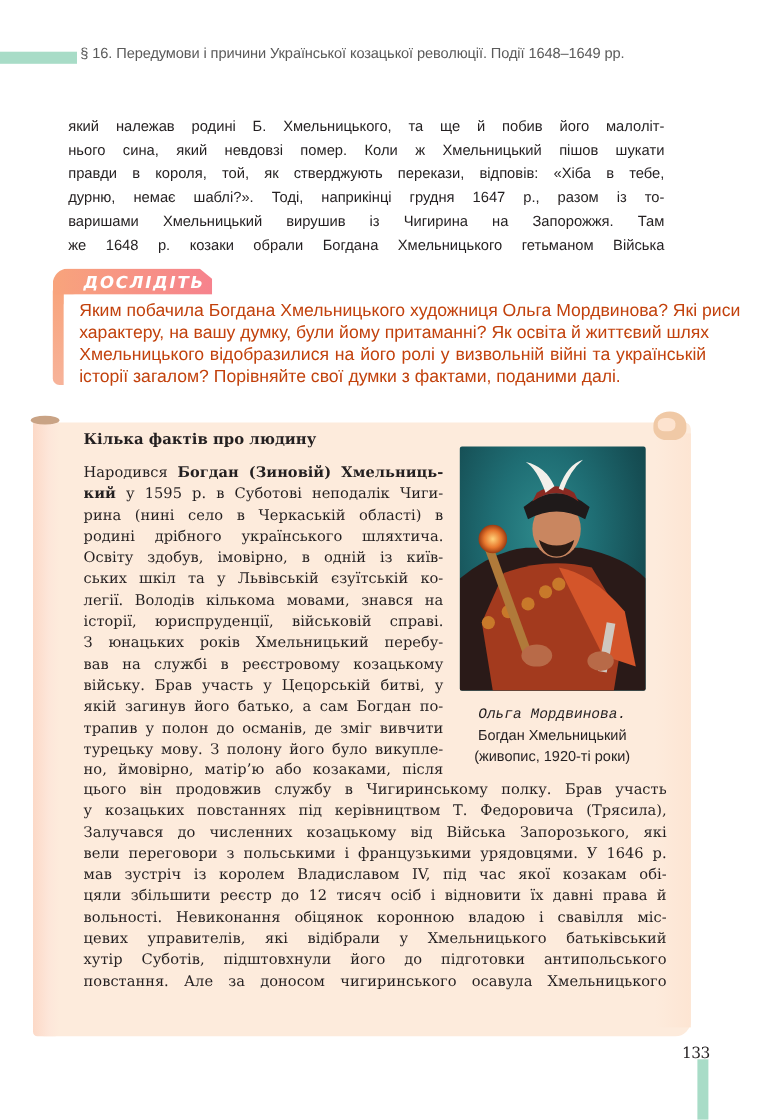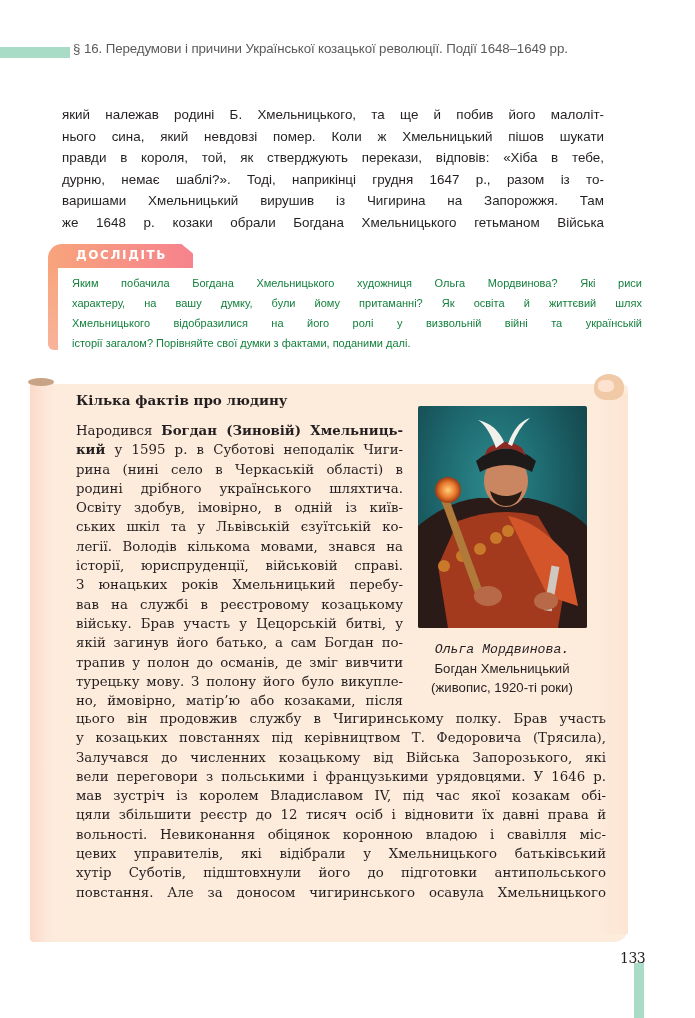--- a/index.html
+++ b/index.html
@@ -5,24 +5,24 @@
   html, body { margin:0; padding:0; }
   body { width:695px; height:1018px; background:#ffffff; position:relative; overflow:hidden; font-family:"DejaVu Serif", serif; color:#231f20; }
   .header-bar { position:absolute; left:0; top:47px; width:70px; height:11px; background:#a8dcc7; }
   .header-title { position:absolute; left:73px; top:41px; font-family:"Liberation Sans", sans-serif; font-size:13.3px; color:#5a5a5a; white-space:nowrap; letter-spacing:-0.1px; }
   .intro { position:absolute; left:62px; top:104px; width:542px; font-family:Liberation Sans, sans-serif; font-size:13.4px; line-height:21.6px; text-align:justify; }
   .intro span.l { display:block; text-align:justify; text-align-last:justify; white-space:nowrap; }
   .intro span.l.last { text-align-last:left; }
 
   .explore { position:absolute; left:48px; top:244px; width:600px; height:110px; }
   .explore-tab { position:absolute; left:0; top:0; width:145px; height:24px; background:linear-gradient(90deg,#f8a47c,#f6828d); border-radius:14px 10px 0 0; clip-path:polygon(0 0, 92% 0, 100% 40%, 100% 100%, 0 100%); }
-  .explore-tab span { position:absolute; left:28px; top:4px; font-family:"DejaVu Sans", sans-serif; font-weight:bold; color:#ffffff; font-size:12px; letter-spacing:1.6px; }
+  .explore-tab span { position:absolute; left:28px; top:4px; font-family:"DejaVu Sans", sans-serif; font-weight:bold; color:#ffffff; font-size:15px; letter-spacing:1.6px;font-style:italic; }
   .explore-stripe { position:absolute; left:0; top:20px; width:10px; height:86px; background:linear-gradient(180deg,#f8a47c,#f7b39a); border-radius:0 0 0 6px; }
   .explore-inner { position:absolute; left:10px; top:24px; width:580px; height:85px; background:#ffffff; border-top-left-radius:10px; }
-  .explore-text { position:absolute; left:24px; top:29px; width:570px; font-family:"Liberation Sans", sans-serif; font-size:11px; line-height:20px; color:#15803d; }
+  .explore-text { position:absolute; left:24px; top:29px; width:570px; font-family:"Liberation Sans", sans-serif; font-size:16px; line-height:20px; color:#c2410c; }
   .explore-text span.l { display:block; text-align:justify; text-align-last:justify; white-space:nowrap; }
   .explore-text span.l.last { text-align-last:left; }
 
   .scroll { position:absolute; left:30px; top:378px; width:600px; height:565px; }
   .scroll-paper { position:absolute; left:0; top:6px; width:598px; height:558px; background:#fdebdc; border-radius:6px 6px 14px 10px; }
   .scroll-left-roll { position:absolute; left:0; top:4px; width:24px; height:560px; background:linear-gradient(90deg,#fcd9c7,#fde6d9 60%,#fdebdc); border-radius:4px; }
   .scroll-left-cap { position:absolute; left:-2px; top:0; width:26px; height:8px; background:#c9a385; border-radius:50%; }
   .scroll-right-roll { position:absolute; left:564px; top:-4px; width:30px; height:26px; background:#f0c9a6; border-radius:50% 50% 40% 40%; }
   .scroll-right-roll:after { content:""; position:absolute; left:4px; top:6px; width:16px; height:12px; background:#fde3cf; border-radius:40%; }
   .scroll-right-edge { position:absolute; left:566px; top:16px; width:32px; height:540px; background:linear-gradient(90deg,#fdebdc,#fde5d3); }

